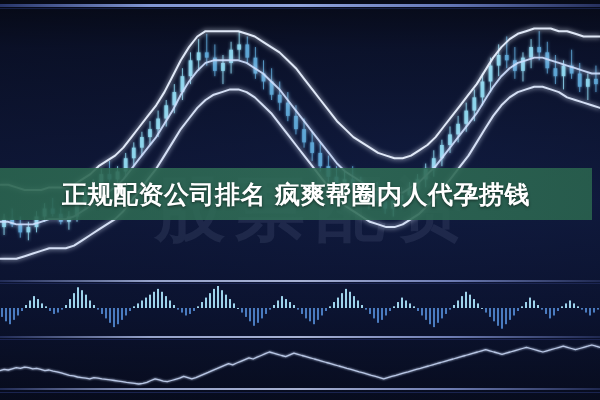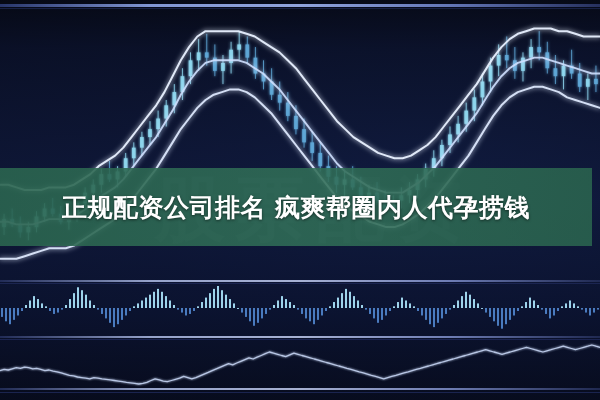--- a/index.html
+++ b/index.html
@@ -64,21 +64,21 @@
     left:150px;top:150px;width:330px;height:120px;
     display:flex;align-items:center;justify-content:center;
     font-size:70px;font-weight:700;letter-spacing:10px;
     color:rgba(210,225,255,0.085);
     white-space:nowrap;pointer-events:none;
     font-family:"DejaVu Sans",sans-serif;
   }
 
   
   .title-band{
-    position:absolute;left:0;right:8px;top:168px;height:78px;
+    position:absolute;left:0;right:8px;top:168px;height:52px;
     background:rgba(46,106,84,0.80);
     display:flex;align-items:center;justify-content:center;
   }
   .title-band::before{
     content:"";position:absolute;inset:0;
     background:linear-gradient(90deg,rgba(40,96,76,.55),rgba(52,116,92,.35),rgba(38,92,74,.55));
   }
   .title-text{
     position:relative;
     color:#ffffff;

